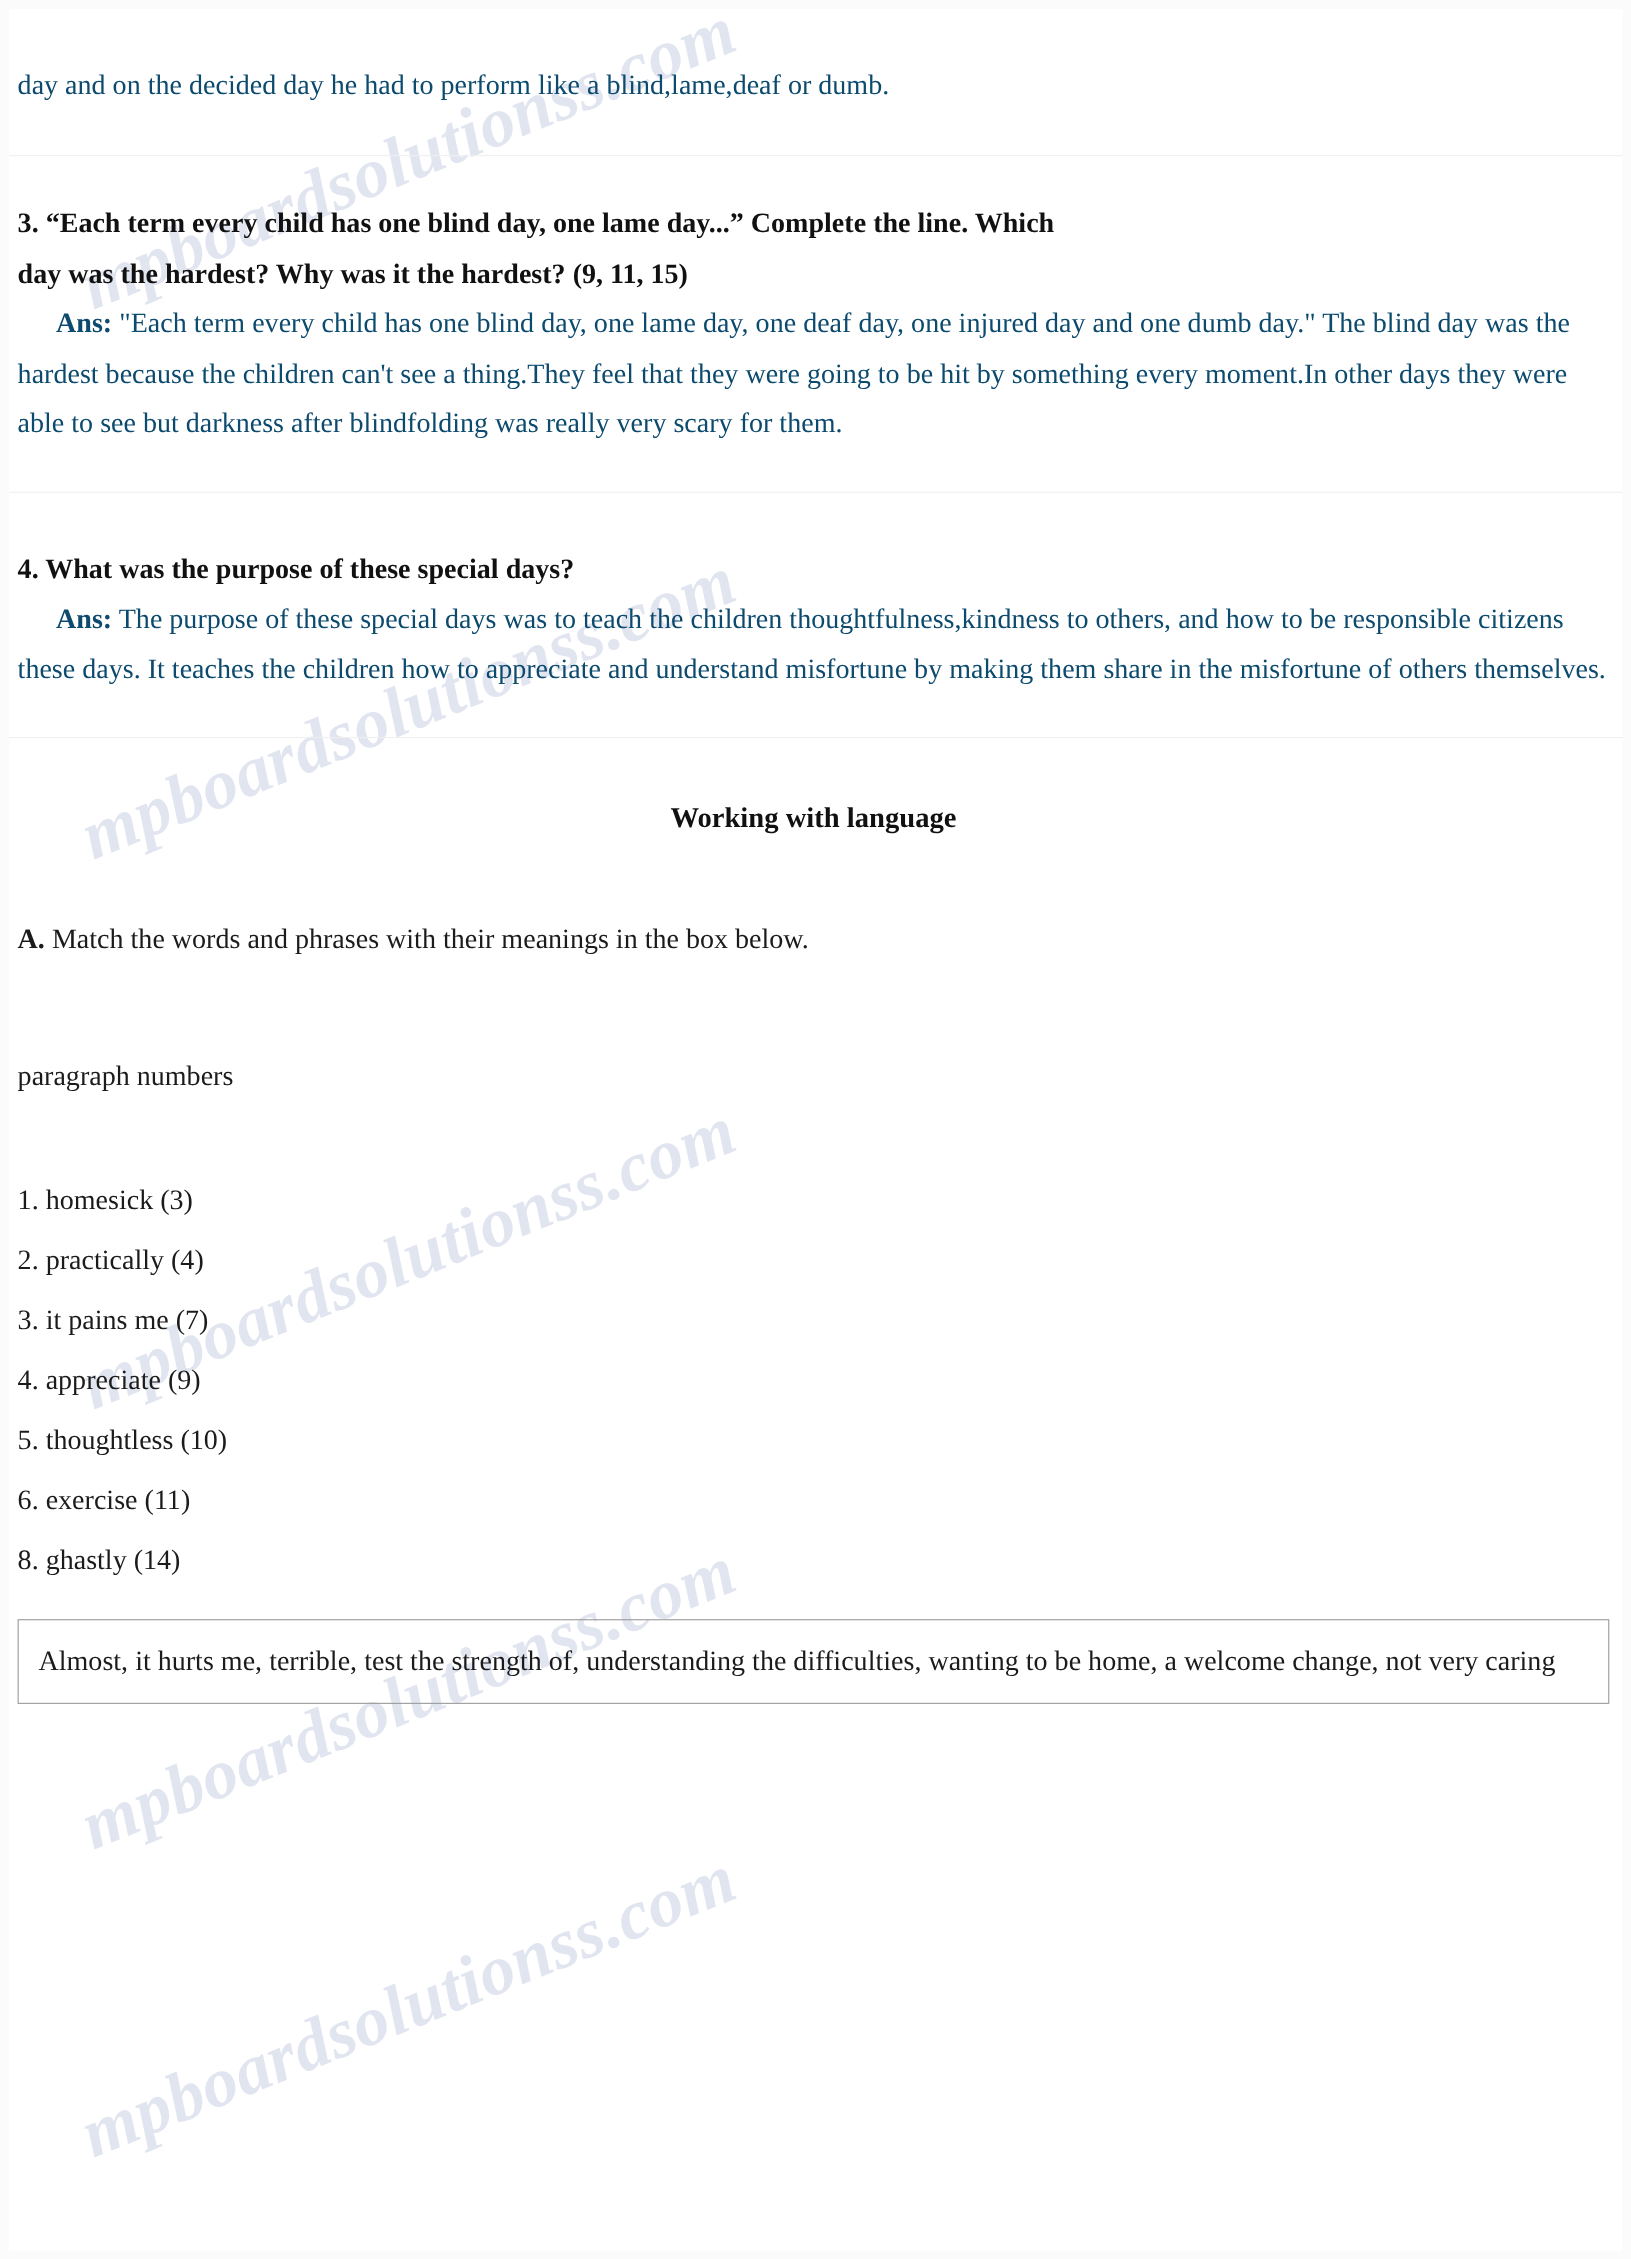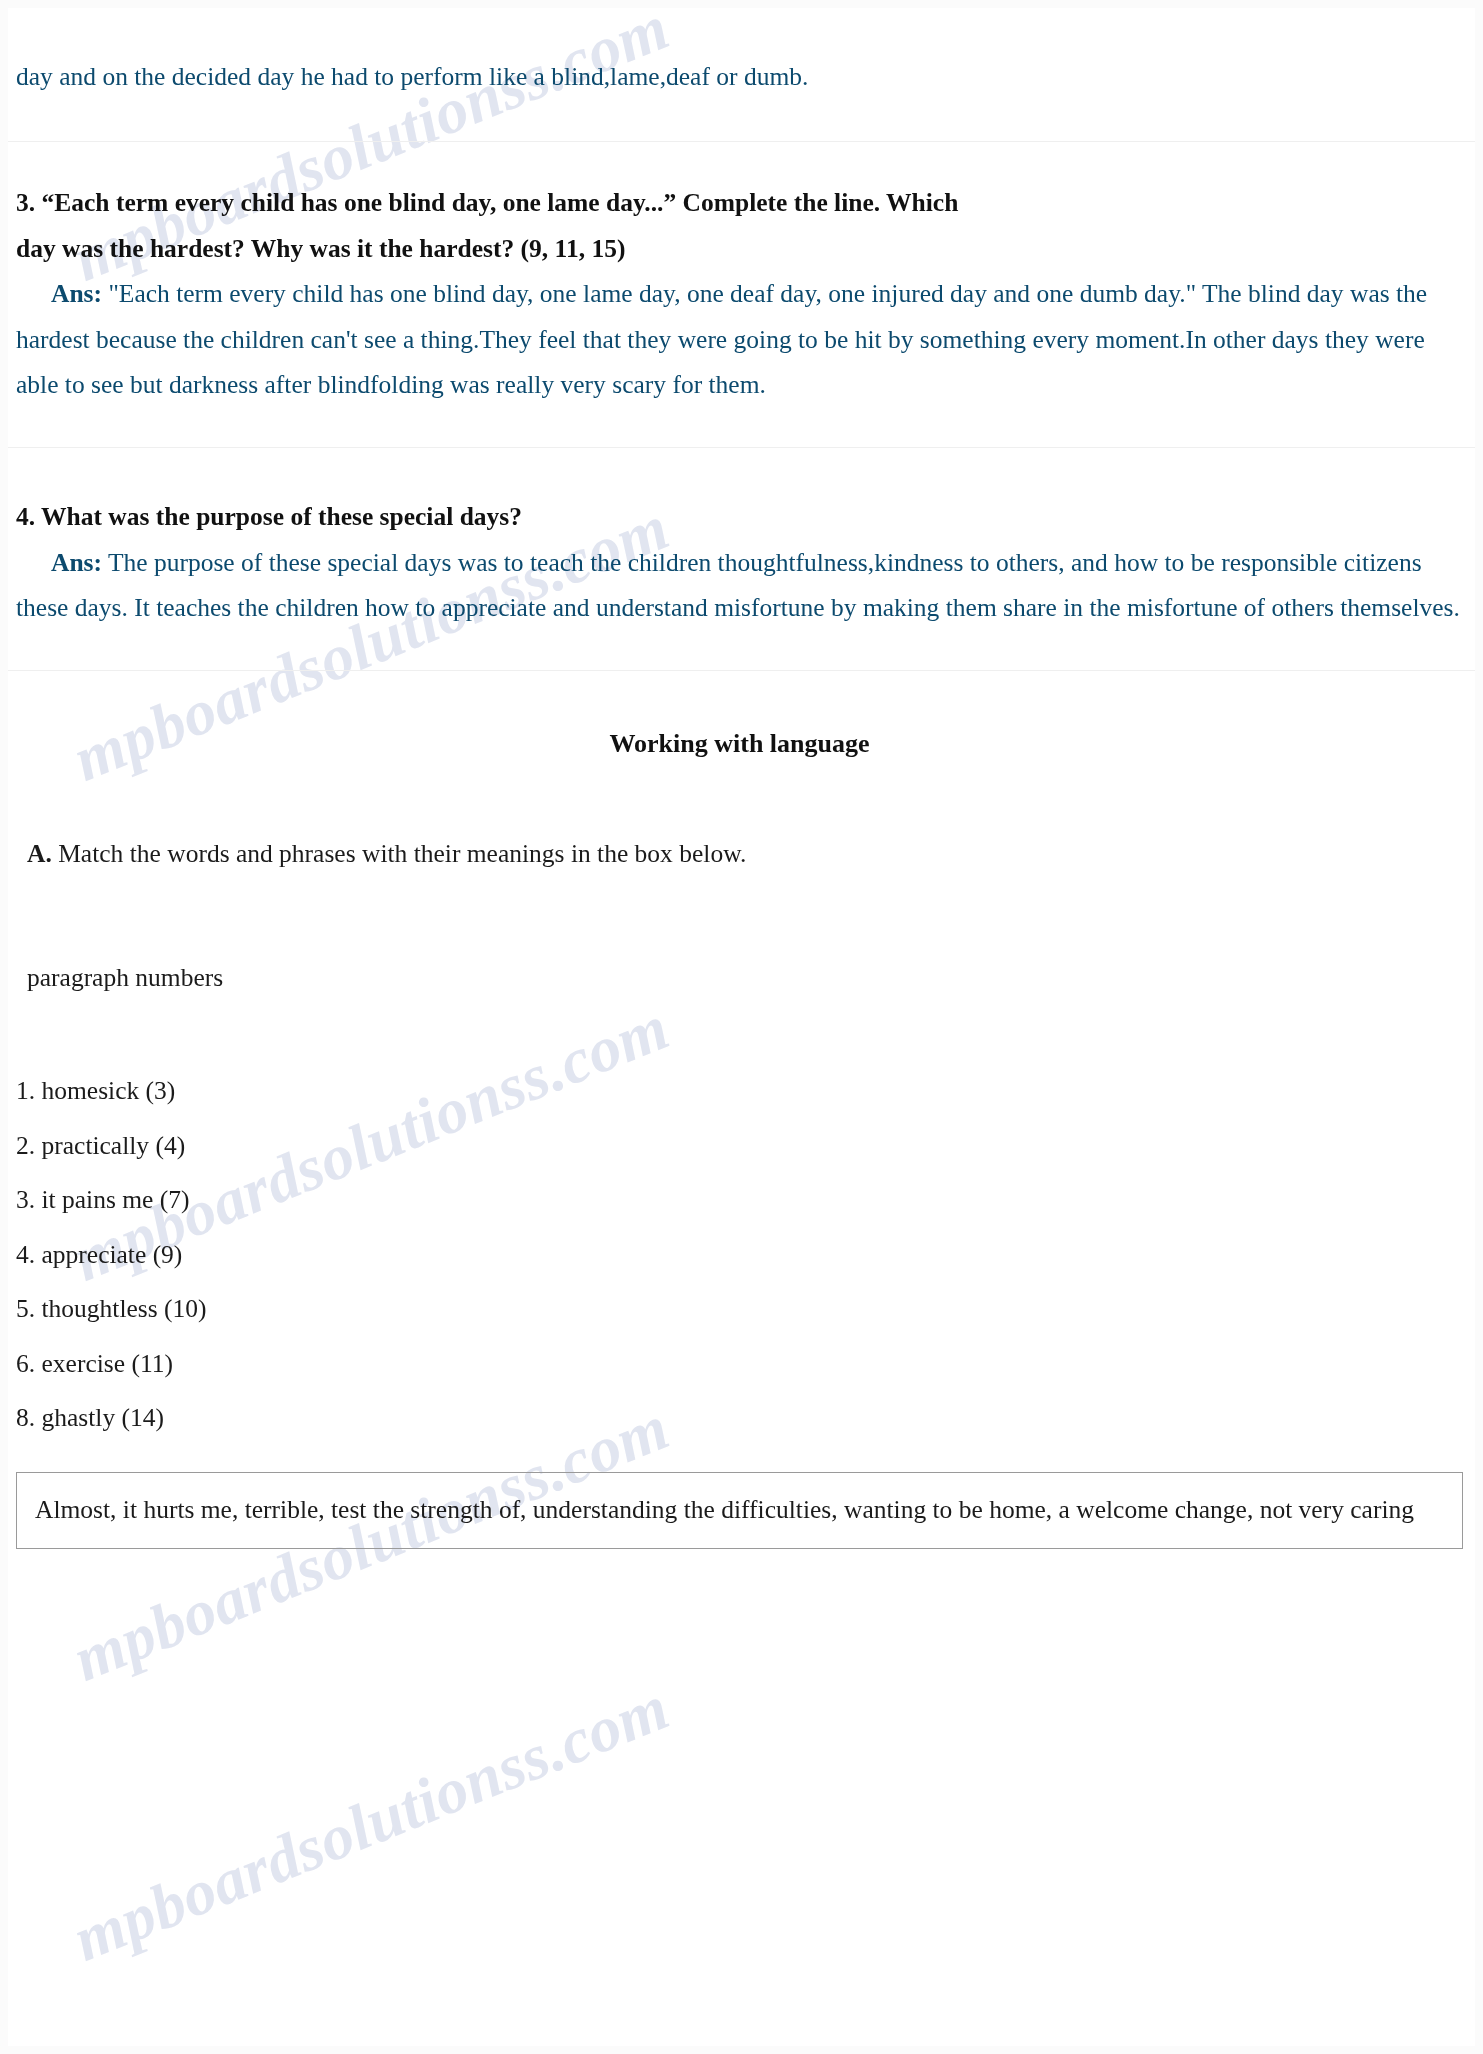--- a/index.html
+++ b/index.html
@@ -88,21 +88,21 @@
   }
   .answord { font-weight: bold; margin-left: 35px; }
   .u { text-underline-offset: 3px; }
   .center-head {
     text-align: center;
     font-weight: bold;
     font-size: 26px;
     color: #111;
     margin: 0;
   }
-  .blockA { font-size: 25.5px; line-height: 1.78; color: #1b1b1b; margin-left: 11px; }
+  .blockA { font-size: 25.5px; line-height: 1.78; color: #1b1b1b; }
   .blockA b { font-weight: bold; }
   .listline {
     font-size: 25.5px;
     line-height: 1.0;
     color: #1b1b1b;
     margin: 12px 0 29px 0;
   }
   .meanbox {
     border: 1.5px solid #9a9a9a;
     padding: 14px 18px 16px 18px;

